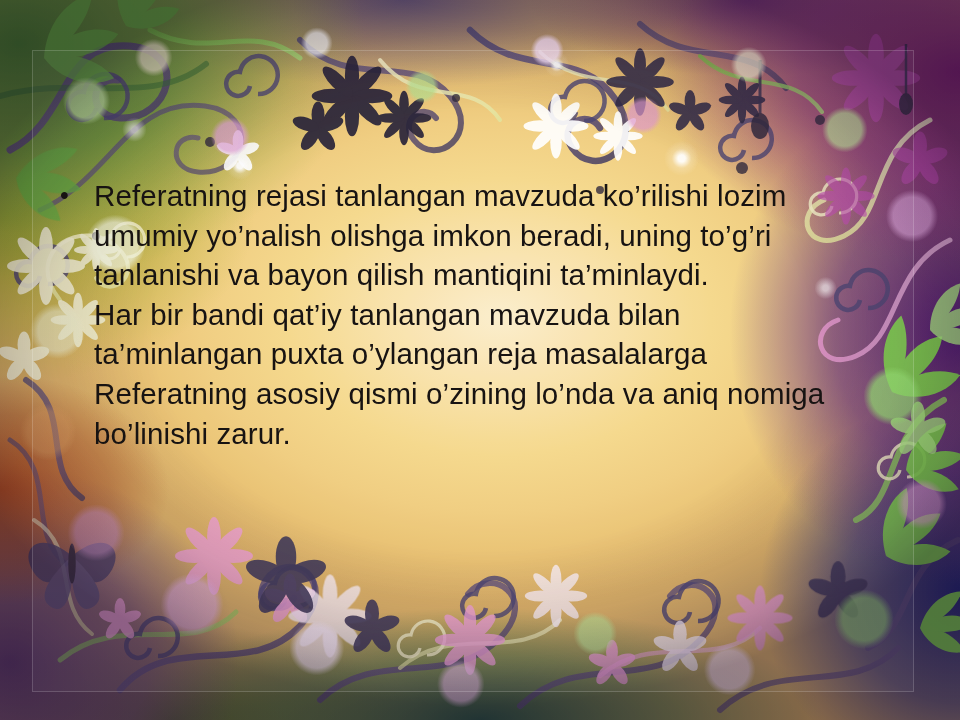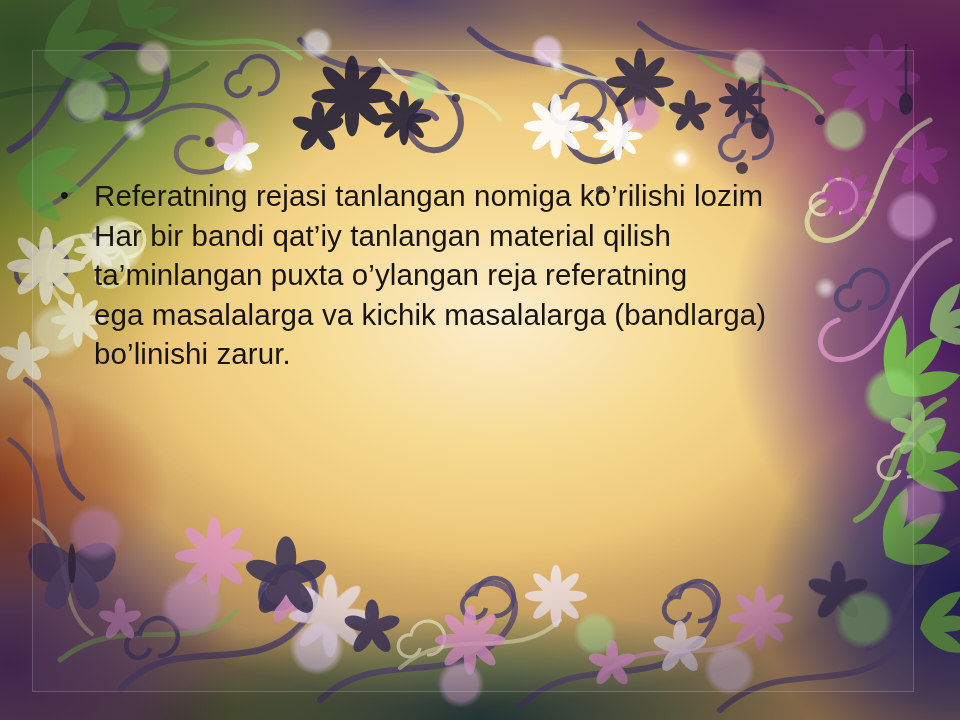--- a/index.html
+++ b/index.html
@@ -316,21 +316,23 @@
 
   <div class="layer bg-blooms"></div>
   <div class="layer bg-sparkle"></div>
   <div class="layer bg-vignette"></div>
 
   <div class="content-frame"></div>
 
   <div class="body-text">
     <div class="line">
       <span class="bullet">•</span>
-      <span>Referatning rejasi tanlangan nomiga ko’rilishi lozim</span>
+      <span>Referatning rejasi tanlangan mavzuda ko’rilishi lozim</span>
     </div>
-    <div class="line"><span>Har bir bandi qat’iy tanlangan material qilish</span></div>
-    <div class="line"><span>ta’minlangan puxta o’ylangan reja referatning</span></div>
-    <div class="line"><span>ega masalalarga va kichik masalalarga (bandlarga)</span></div>
+    <div class="line"><span>umumiy yo’nalish olishga imkon beradi, uning to’g’ri</span></div>
+    <div class="line"><span>tanlanishi va bayon qilish mantiqini ta’minlaydi.</span></div>
+    <div class="line"><span>Har bir bandi qat’iy tanlangan mavzuda bilan</span></div>
+    <div class="line"><span>ta’minlangan puxta o’ylangan reja masalalarga</span></div>
+    <div class="line"><span>Referatning asosiy qismi o’zining lo’nda va aniq nomiga</span></div>
     <div class="line"><span>bo’linishi zarur.</span></div>
   </div>
 
 </div>
 
 </body></html>

